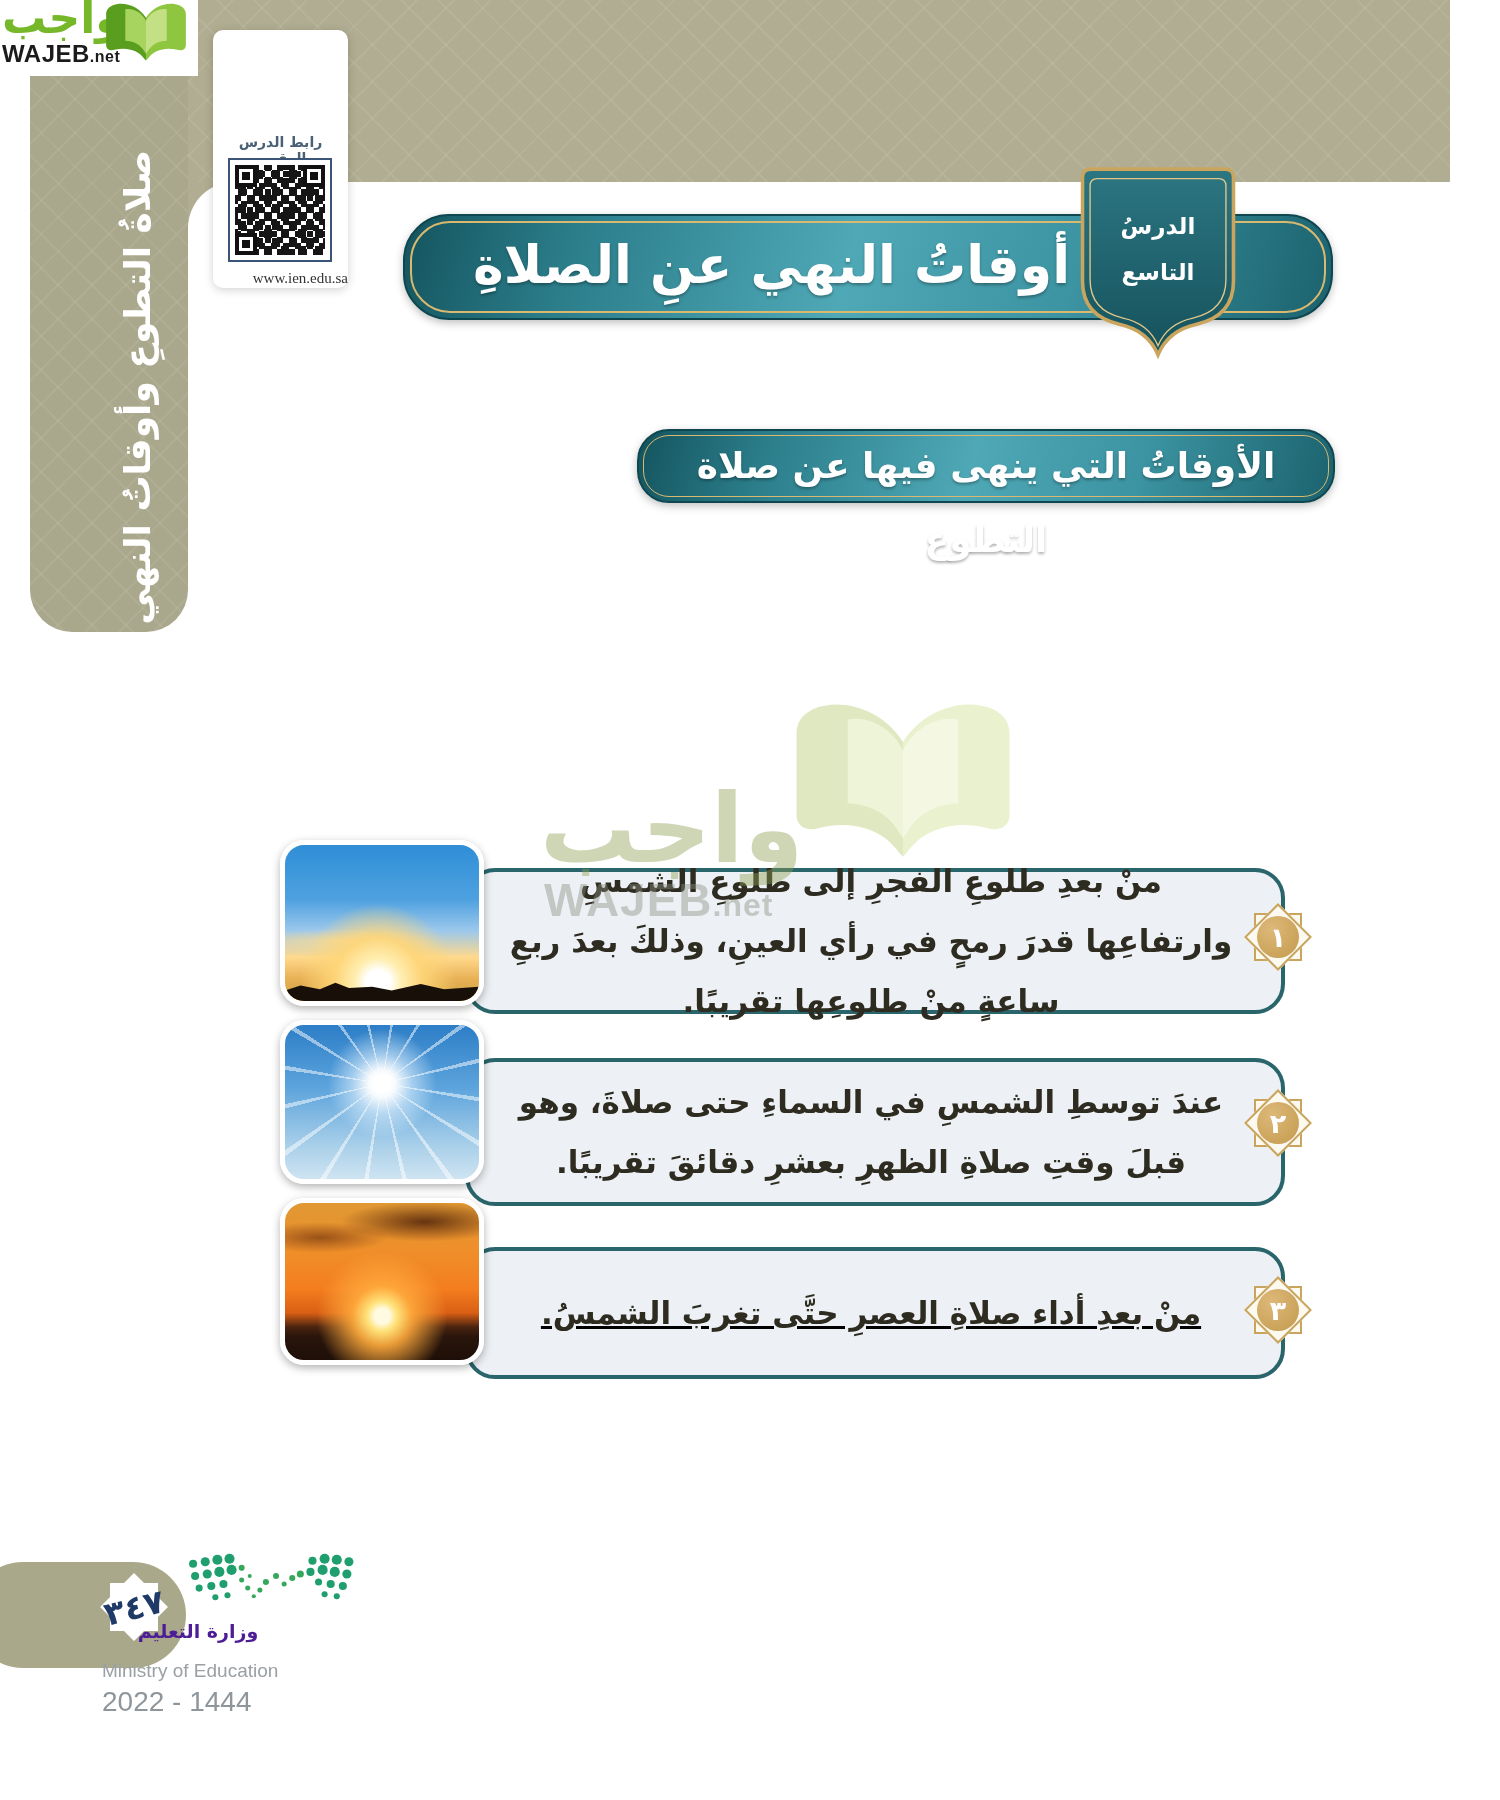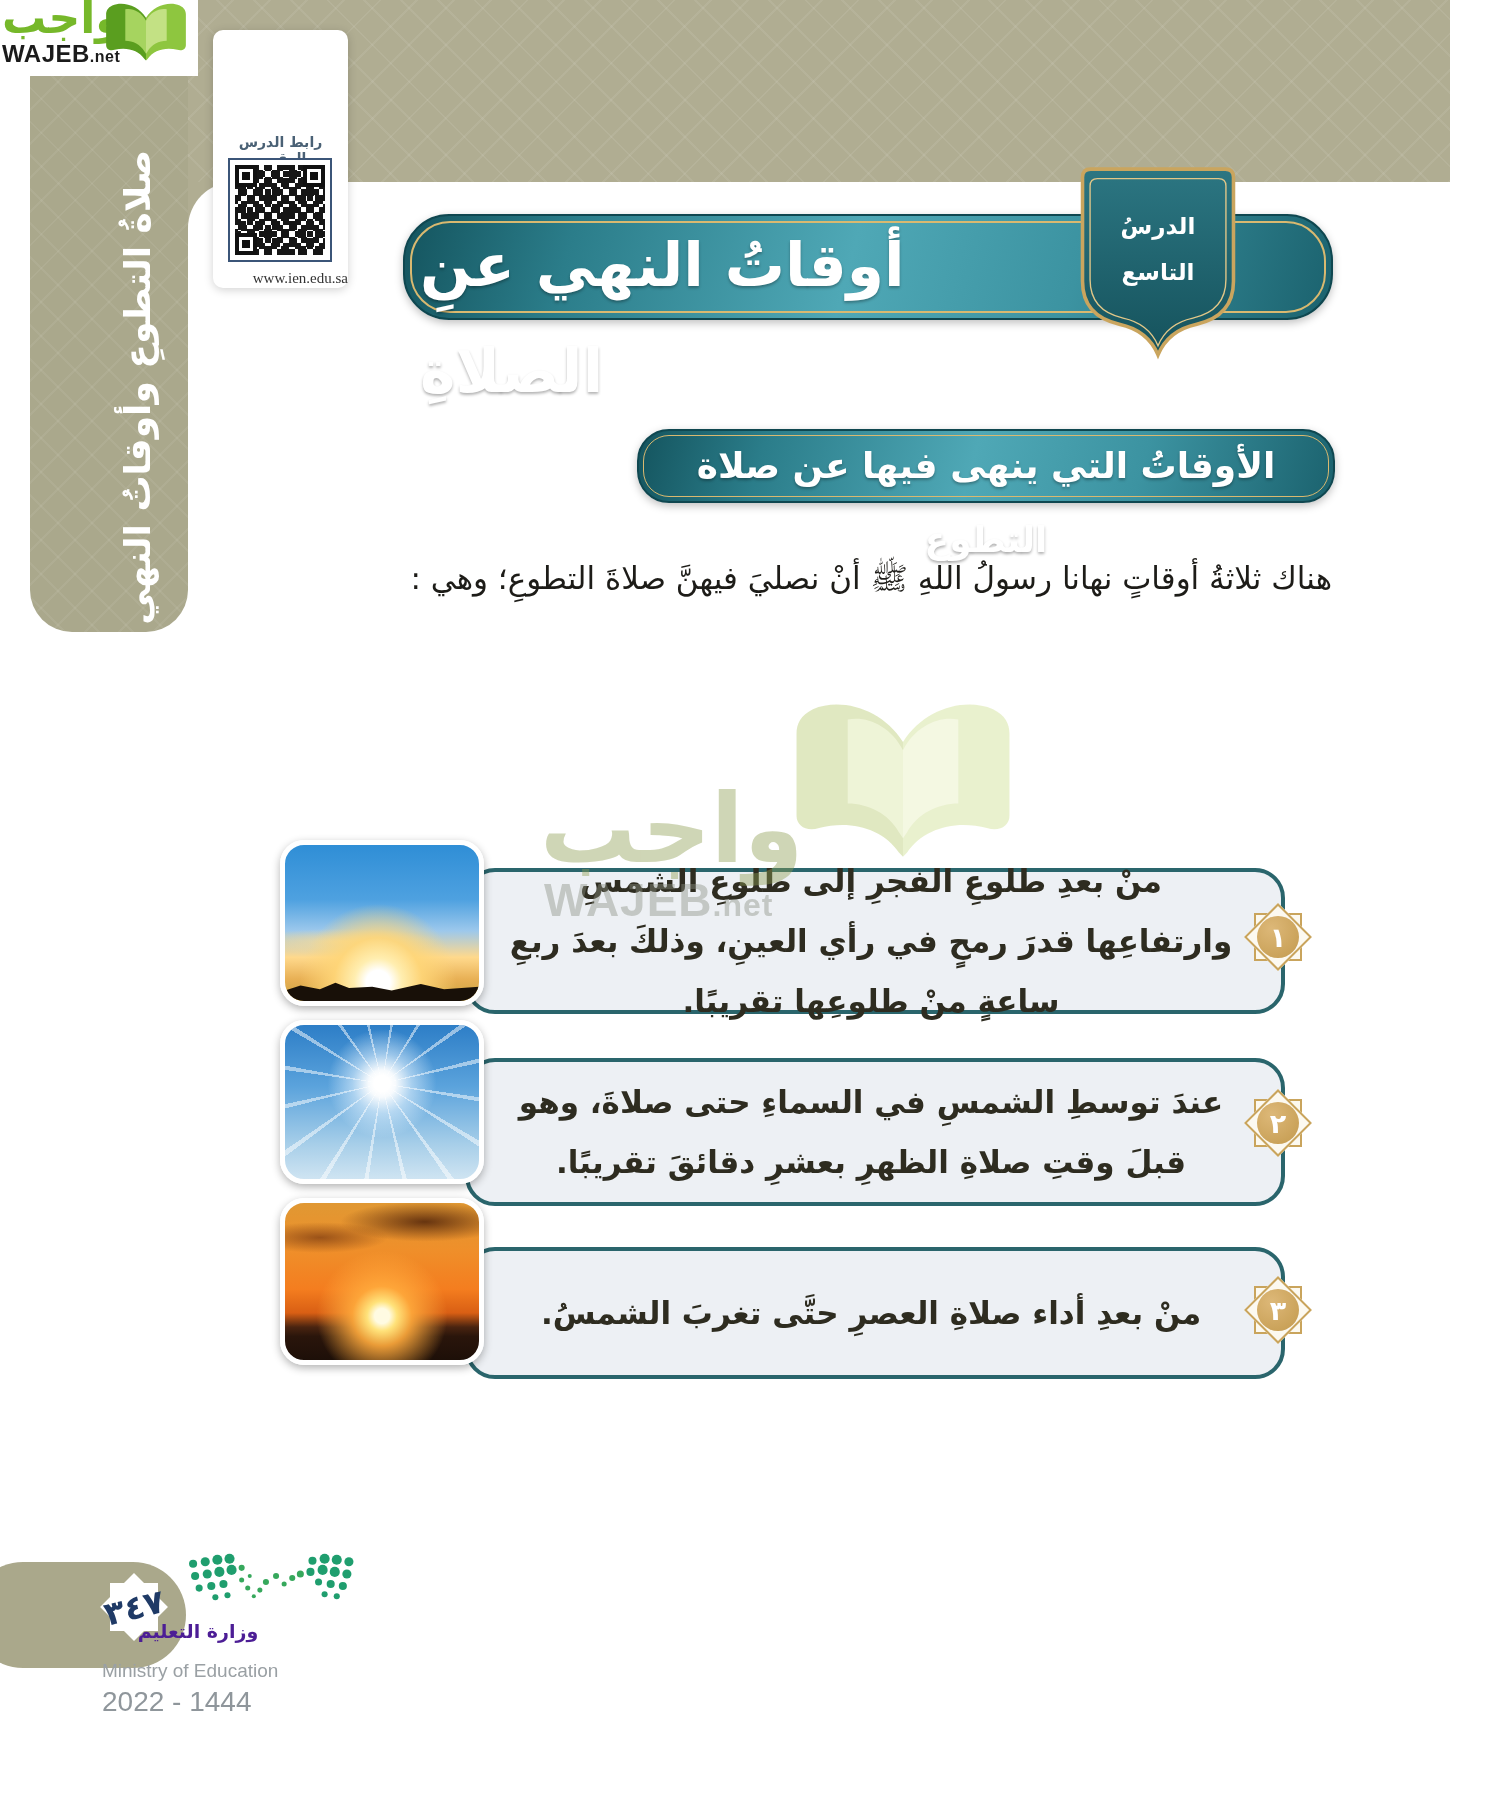--- a/index.html
+++ b/index.html
@@ -44,22 +44,22 @@
   .f-tl{left:0;top:0;} .f-tr{right:0;top:0;} .f-bl{left:0;bottom:0;}
   .qr-url{left:0;top:240px;width:135px;text-align:right;font-family:"Liberation Serif",serif;
         font-size:15px;color:#333;}
 
   
   .banner{border-radius:46px;border:2px solid #0f4750;box-sizing:border-box;
         background:linear-gradient(105deg,#14545e 0%,#2b7d8a 18%,#4fa8b6 48%,#3c93a1 72%,#1b626e 100%);
         box-shadow:0 3px 8px rgba(0,0,0,.25);}
   .banner::before{content:"";position:absolute;inset:5px;border:2px solid #d9b970;border-radius:40px;}
   .title-banner{left:403px;top:214px;width:930px;height:106px;}
-  .title-text{left:420px;top:212px;width:650px;height:106px;line-height:106px;text-align:left;
-        color:#fff;font-size:60px;font-weight:bold;direction:rtl;text-shadow:0 2px 3px rgba(0,0,0,.3);z-index:2;}
+  .title-text{left:420px;top:212px;width:650px;height:106px;line-height:106px;text-align:right;
+        color:#fff;font-size:52px;font-weight:bold;direction:rtl;text-shadow:0 2px 3px rgba(0,0,0,.3);z-index:2;}
   .section-banner{left:637px;top:429px;width:698px;height:74px;border-radius:32px;}
   .section-banner::before{border-radius:26px;inset:4px;border-width:1.5px;}
   .section-text{left:637px;top:429px;width:698px;height:74px;line-height:74px;text-align:center;
         color:#fff;font-size:36px;font-weight:bold;direction:rtl;text-shadow:0 2px 3px rgba(0,0,0,.3);z-index:2;}
 
   
   .lesson-badge{left:1056px;top:166px;width:204px;height:196px;z-index:3;}
   .lesson-text{left:1066px;top:203px;width:184px;text-align:center;color:#fff;font-size:23px;
         font-weight:bold;line-height:46px;direction:rtl;z-index:4;}
 
@@ -68,21 +68,21 @@
         font-size:31px;line-height:80px;}
   .intro div{white-space:nowrap;}
 
   
   .tbox{background:#edf0f4;border:4px solid #2a656c;border-radius:30px;box-sizing:border-box;
         display:flex;align-items:center;z-index:5;}
   .tbox-text{width:100%;padding:0 48px 0 40px;direction:rtl;text-align:center;
         color:#2e2c20;font-size:31px;font-weight:bold;line-height:60px;}
   .box1{left:465px;top:868px;width:820px;height:146px;}
   .box2{left:465px;top:1058px;width:820px;height:148px;}
-  .box3{left:465px;top:1247px;width:820px;height:132px;}
+  .box3{left:465px;top:1247px;width:820px;height:132px;text-decoration:underline;}
 
   
   .photo{left:280px;width:204px;border:5px solid #fff;border-radius:24px;box-sizing:border-box;
         box-shadow:0 3px 9px rgba(0,0,0,.3);z-index:10;overflow:hidden;}
   .photo-sunrise{top:840px;height:166px;
      background:
        radial-gradient(circle at 48% 88%,#ffffff 0 7%,#ffeeb0 14%,rgba(255,214,120,.9) 26%,rgba(255,205,100,0) 46%),
        radial-gradient(ellipse 70% 12% at 30% 62%,rgba(250,220,150,.8),transparent 70%),
        linear-gradient(to bottom,#2f8ed6 0%,#4ea1e0 35%,#9cc8ec 55%,#ffd98c 72%,#e8b055 86%,#caa23f 100%);}
   .photo-sunrise::after{content:"";position:absolute;left:0;right:0;bottom:0;height:26px;background:#181008;
@@ -184,21 +184,20 @@
 </span>
 <div class="abs lesson-text">
   <div>الدرسُ</div>
   <div>التاسع</div>
 </div>
 
 <div class="abs banner section-banner"></div>
 <div class="abs section-text">الأوقاتُ التي ينهى فيها عن صلاة التطوع</div>
 
 <div class="abs intro">
-  <div>هناك ثلاثةُ أوقاتٍ نهانا رسولُ اللهِ ﷺ أنْ نصليَ فيهنَّ صلاةَ التطوعِ؛ وهي :</div>
 </div>
 
 <div class="abs tbox box1">
   <div class="tbox-text">منْ بعدِ طلوعِ الفجرِ إلى طلوعِ الشمسِ وارتفاعِها قدرَ رمحٍ في رأي العينِ، وذلكَ بعدَ ربعِ ساعةٍ منْ طلوعِها تقريبًا.</div>
 </div>
 <div class="abs photo photo-sunrise"></div>
 <div class="abs nbadge nb1">
   <div class="sq"></div>
   <div class="sq sq2"></div>
   <div class="circle">١</div>

